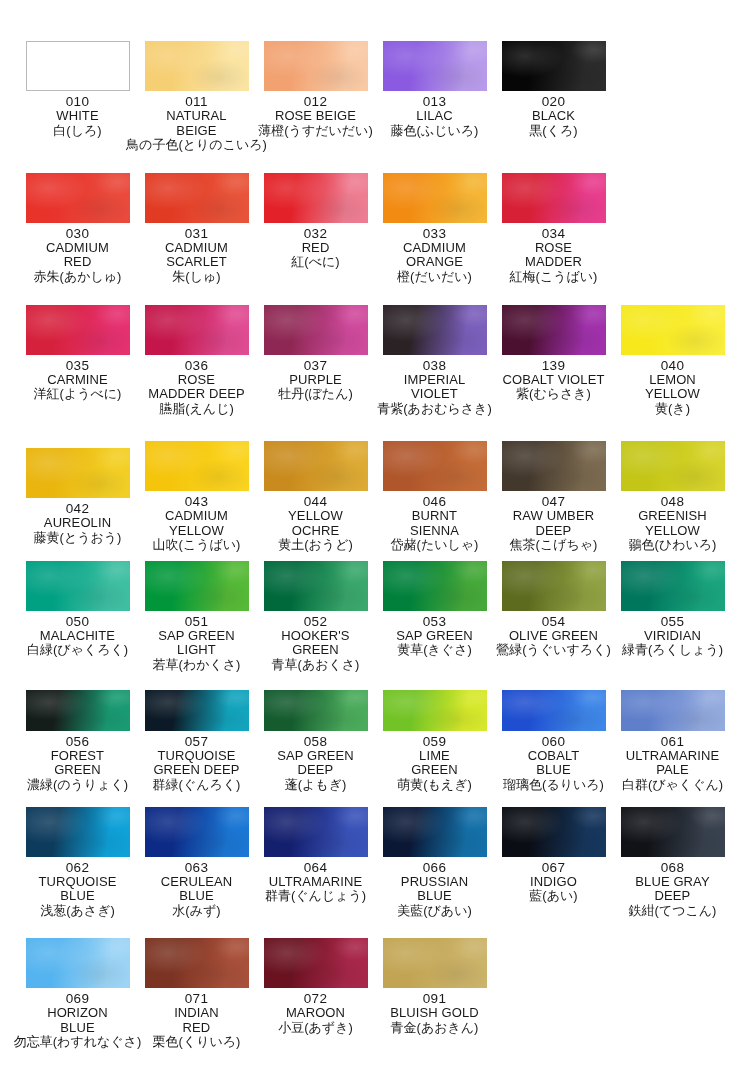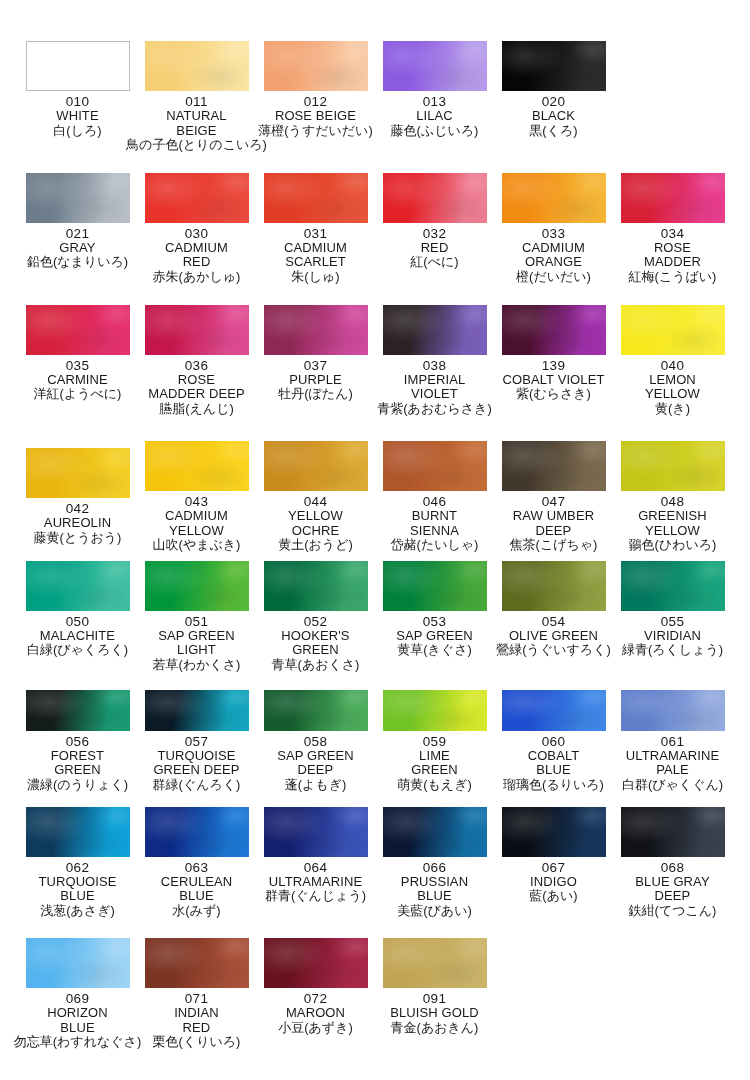--- a/index.html
+++ b/index.html
@@ -120,26 +120,20 @@
       </div>
       <div class="cell">
         <div class="swatch" style="background: linear-gradient(100deg, rgb(6, 6, 6) 0%, rgb(6, 6, 6) 30%, rgb(43, 43, 43) 78%, rgb(43, 43, 43) 100%);"></div>
         <div class="code">020</div>
         <div class="ename">BLACK</div>
         <div class="jname">黒(くろ)</div>
       </div>
     </div>
     <div class="row" style="height: 131.75px;">
       <div class="cell">
-        <div class="swatch" style="background: linear-gradient(100deg, rgb(110, 125, 140) 0%, rgb(110, 125, 140) 30%, rgb(183, 190, 198) 78%, rgb(183, 190, 198) 100%);"></div>
-        <div class="code">021</div>
-        <div class="ename">GRAY</div>
-        <div class="jname">鉛色(なまりいろ)</div>
-      </div>
-      <div class="cell">
         <div class="swatch" style="background: linear-gradient(100deg, rgb(232, 51, 43) 0%, rgb(232, 51, 43) 30%, rgb(234, 74, 60) 78%, rgb(234, 74, 60) 100%);"></div>
         <div class="code">030</div>
         <div class="ename">CADMIUM
 RED</div>
         <div class="jname">赤朱(あかしゅ)</div>
       </div>
       <div class="cell">
         <div class="swatch" style="background: linear-gradient(100deg, rgb(226, 59, 36) 0%, rgb(226, 59, 36) 30%, rgb(232, 84, 58) 78%, rgb(232, 84, 58) 100%);"></div>
         <div class="code">031</div>
         <div class="ename">CADMIUM
@@ -213,21 +207,21 @@
         <div class="swatch" style="background: linear-gradient(100deg, rgb(233, 181, 14) 0%, rgb(233, 181, 14) 30%, rgb(243, 207, 37) 78%, rgb(243, 207, 37) 100%);"></div>
         <div class="code">042</div>
         <div class="ename">AUREOLIN</div>
         <div class="jname">藤黄(とうおう)</div>
       </div>
       <div class="cell">
         <div class="swatch" style="background: linear-gradient(100deg, rgb(245, 197, 12) 0%, rgb(245, 197, 12) 30%, rgb(250, 211, 31) 78%, rgb(250, 211, 31) 100%);"></div>
         <div class="code">043</div>
         <div class="ename">CADMIUM
 YELLOW</div>
-        <div class="jname">山吹(やまぶき)</div>
+        <div class="jname">山吹(こうばい)</div>
       </div>
       <div class="cell">
         <div class="swatch" style="background: linear-gradient(100deg, rgb(201, 139, 29) 0%, rgb(201, 139, 29) 30%, rgb(221, 170, 52) 78%, rgb(221, 170, 52) 100%);"></div>
         <div class="code">044</div>
         <div class="ename">YELLOW
 OCHRE</div>
         <div class="jname">黄土(おうど)</div>
       </div>
       <div class="cell">
         <div class="swatch" style="background: linear-gradient(100deg, rgb(176, 86, 43) 0%, rgb(176, 86, 43) 30%, rgb(196, 108, 56) 78%, rgb(196, 108, 56) 100%);"></div>

